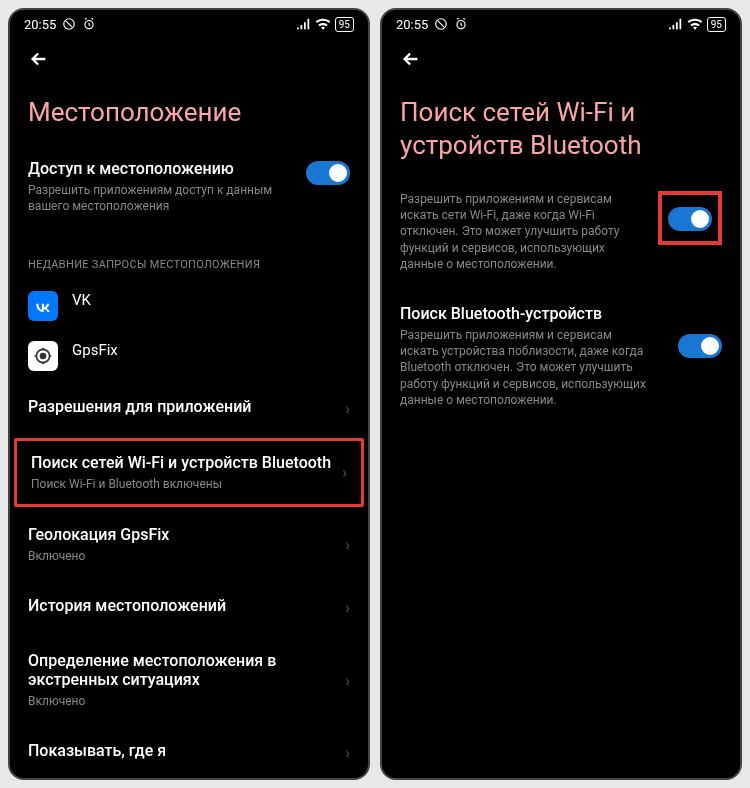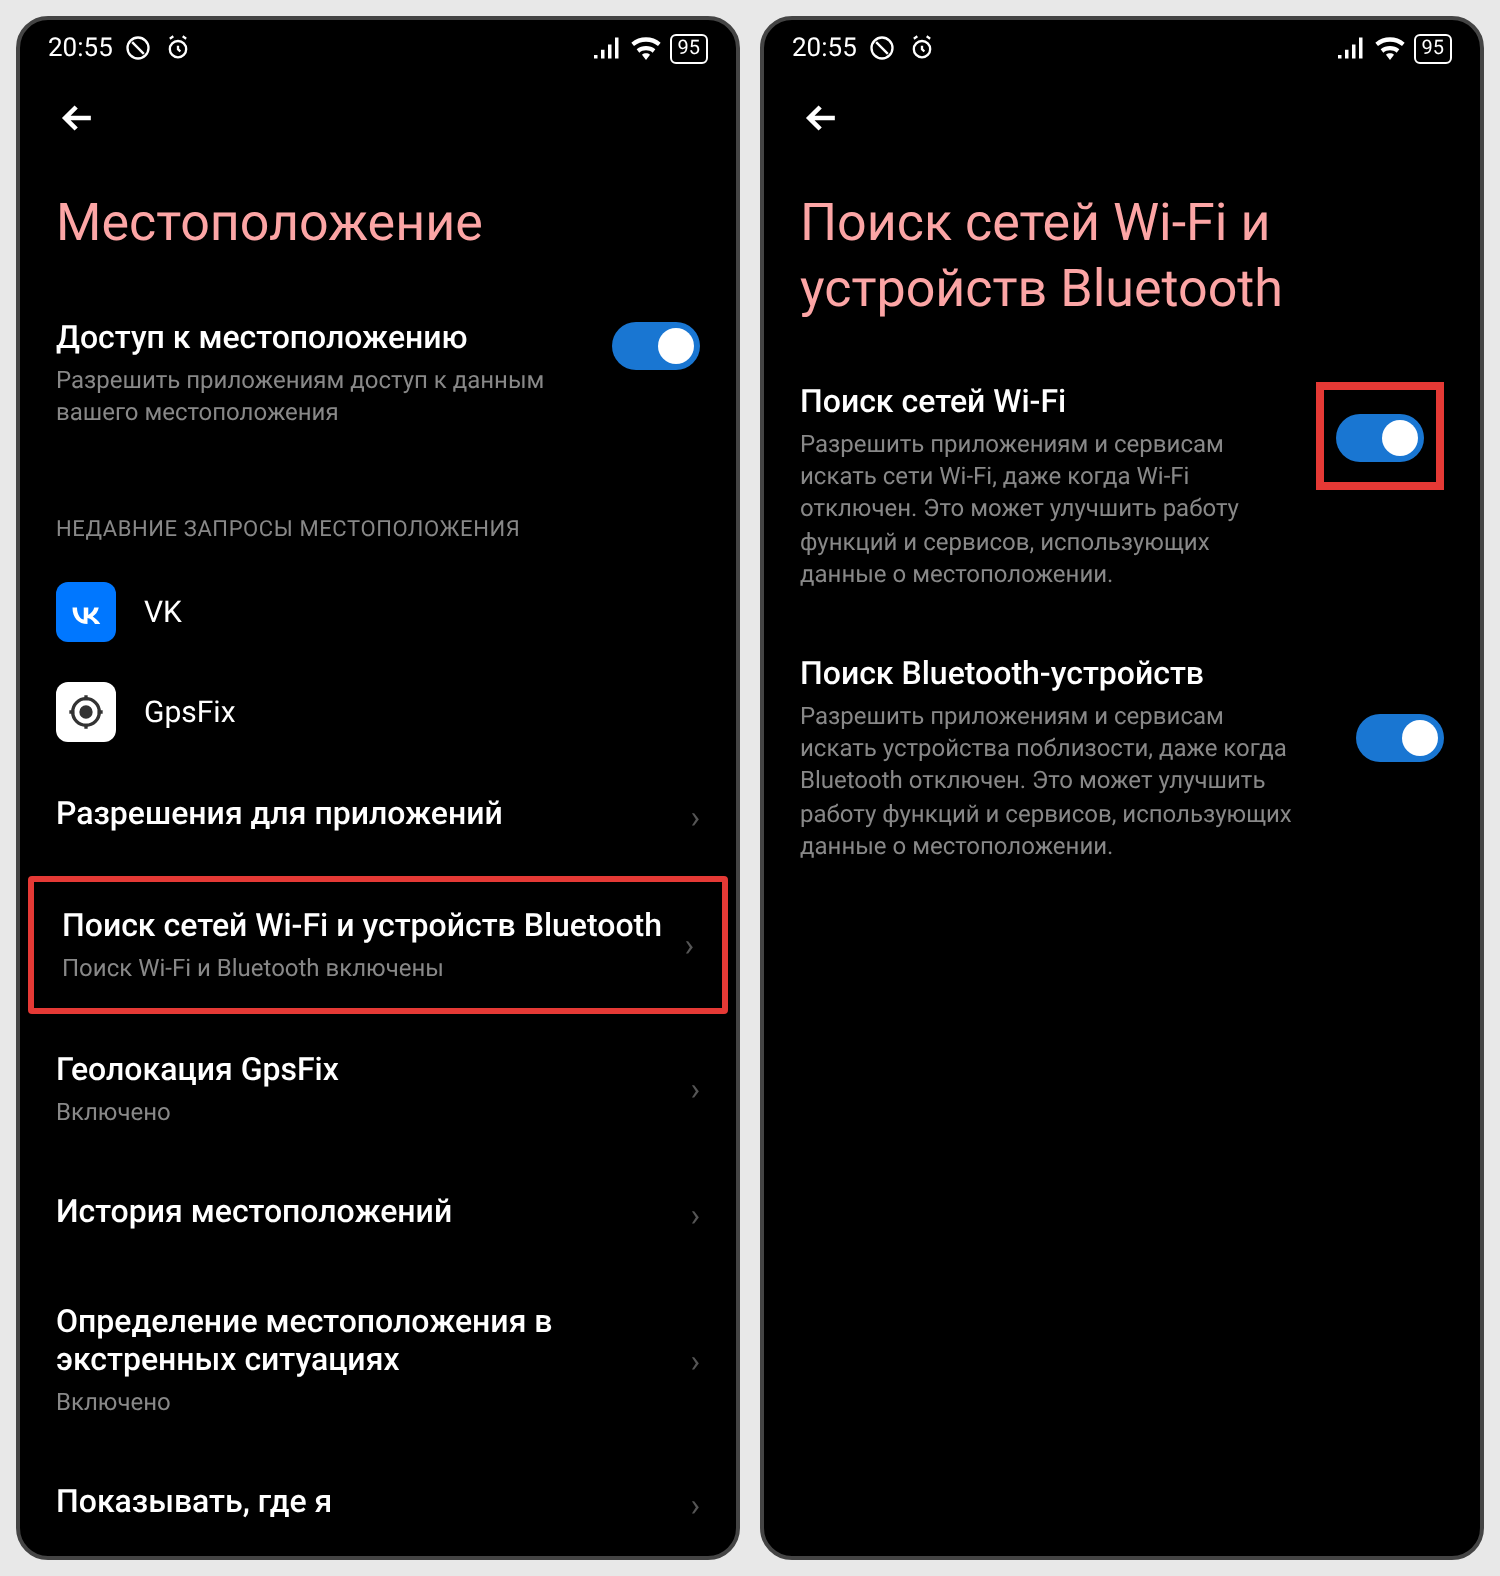--- a/index.html
+++ b/index.html
@@ -124,21 +124,20 @@
     }
     .section-label {
       color: #888;
       font-size: 11px;
       font-weight: 400;
       letter-spacing: 0.3px;
       padding: 30px 18px 10px;
     }
     .app-row {
       display: flex;
-      align-items: center;
       padding: 10px 18px;
       gap: 14px;
     }
     .app-icon {
       width: 30px;
       height: 30px;
       border-radius: 6px;
       display: flex;
       align-items: center;
       justify-content: center;
@@ -357,21 +356,20 @@
         </svg>
     </span>
   </div>
 
   <div class="page-title">Поиск сетей Wi-Fi и устройств Bluetooth</div>
 
   <div class="content">
     <div class="section">
       <div class="toggle-row">
         <div class="text-col">
-          <div class="row-title">Поиск сетей Wi-Fi</div>
           <div class="row-sub">Разрешить приложениям и сервисам искать сети Wi-Fi, даже когда Wi-Fi отключен. Это может улучшить работу функций и сервисов, использующих данные о местоположении.</div>
         </div>
         <div class="highlight-red-sm">
           <div class="toggle"></div>
         </div>
       </div>
 
       <div class="toggle-row" style="padding-top:18px">
         <div class="text-col">
           <div class="row-title">Поиск Bluetooth-устройств</div>

